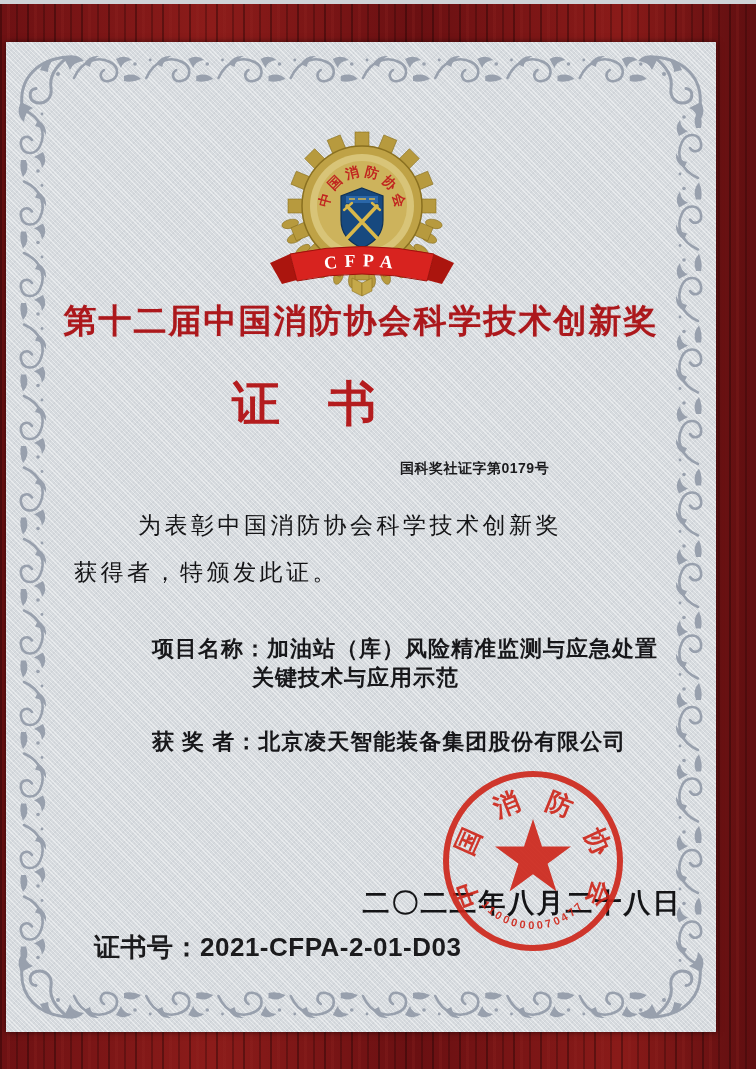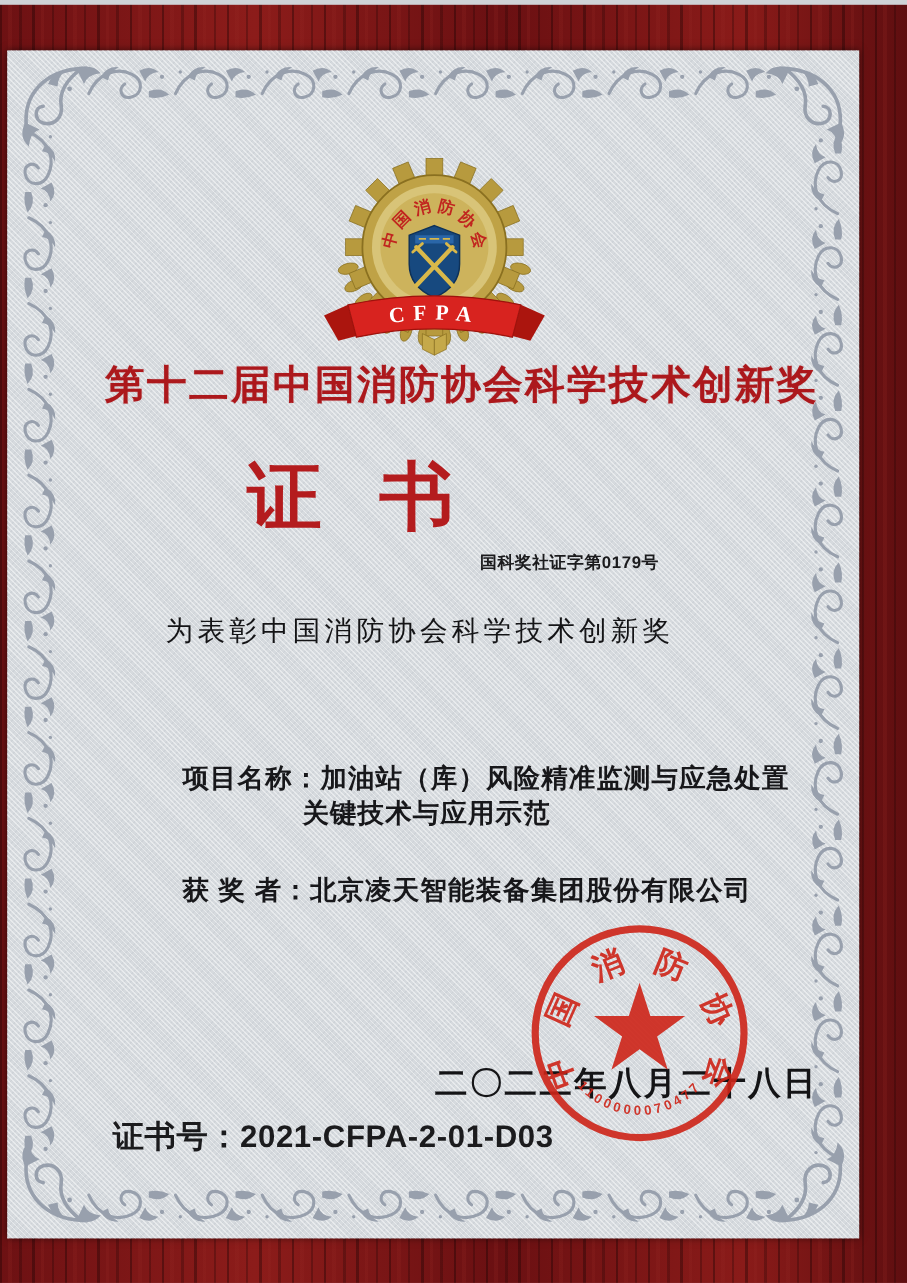--- a/index.html
+++ b/index.html
@@ -25,26 +25,25 @@
   }
   .abs{position:absolute;}
   svg{display:block;}
   .ornament-layer{position:absolute;left:0;top:0;pointer-events:none;}
 
   .award-title{
     left:0;top:257px;width:710px;text-align:center;
     font-family:"Liberation Serif","DejaVu Serif",serif;font-weight:bold;
     font-size:33px;letter-spacing:2px;color:#ac181c;
     text-shadow:0 0 1px rgba(172,24,28,.4);
-    padding-left:24px;
   }
   .doc-title{
-    left:4px;top:330px;width:588px;text-align:center;
+    left:16px;top:330px;width:588px;text-align:center;
     font-family:"Liberation Serif","DejaVu Serif",serif;font-weight:bold;
-    font-size:62px;letter-spacing:48px;padding-left:24px;box-sizing:border-box;
+    font-size:48px;letter-spacing:48px;padding-left:24px;box-sizing:border-box;
     color:#b41c1e;
   }
   .serial-line{
     left:394px;top:418px;font-weight:bold;font-size:14px;color:#1b1b1d;letter-spacing:.5px;
     font-family:"Liberation Sans","DejaVu Sans",sans-serif;
   }
   .body-text{
     left:68px;top:460px;width:600px;
     font-family:"Liberation Serif","DejaVu Serif",serif;
     font-size:23px;line-height:47px;letter-spacing:3.5px;color:#141416;
@@ -214,20 +213,21 @@
   </div>
 
   <div class="abs award-title">第十二届中国消防协会科学技术创新奖</div>
 
   <div class="abs doc-title">证书</div>
 
   <div class="abs serial-line">国科奖社证字第0179号</div>
 
   <div class="abs body-text">
     <span class="indent">为表彰中国消防协会科学技术创新奖</span>
+    <span>获得者，特颁发此证。</span>
   </div>
 
   <div class="abs field-line fl-1">
     <span>项目名称：</span><span>加油站（库）风险精准监测与应急处置</span>
   </div>
   <div class="abs field-line fl-2">
     <span>关键技术与应用示范</span>
   </div>
   <div class="abs field-line fl-4">
     <span>获 奖 者：</span><span>北京凌天智能装备集团股份有限公司</span>

